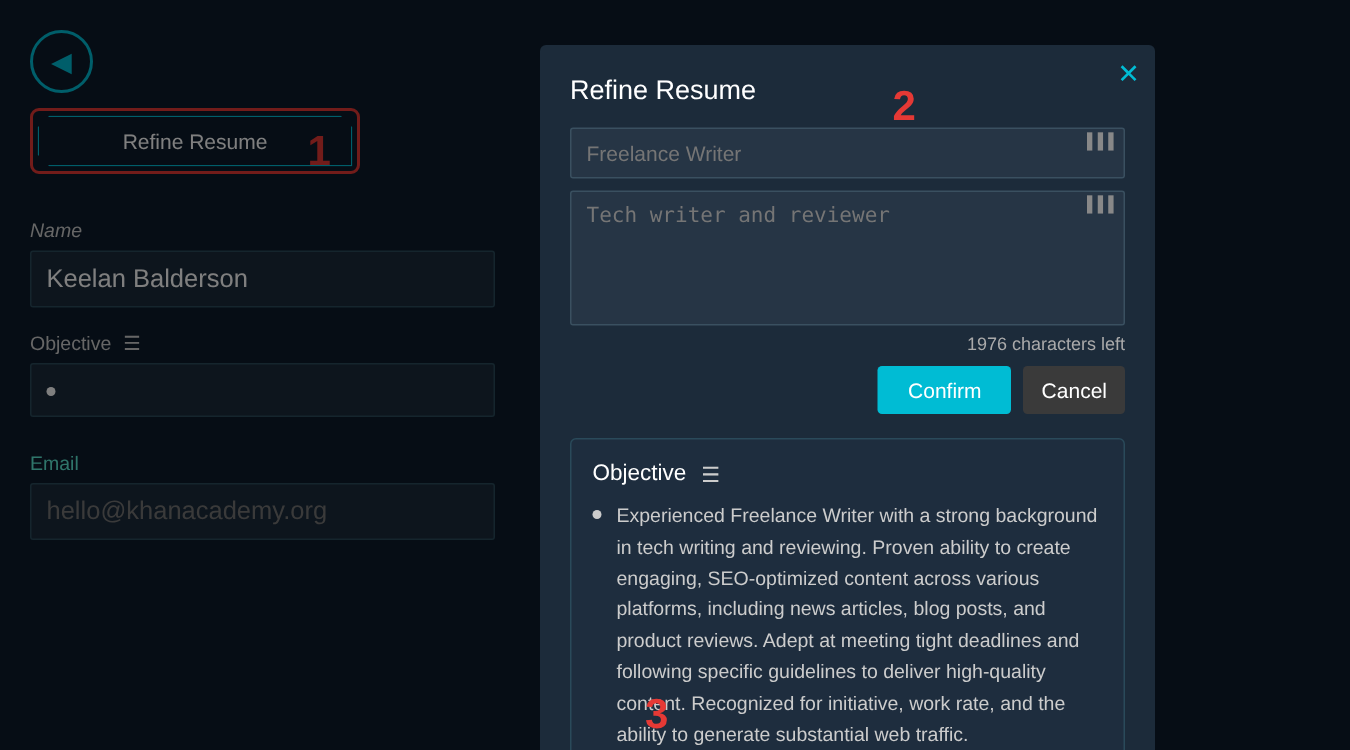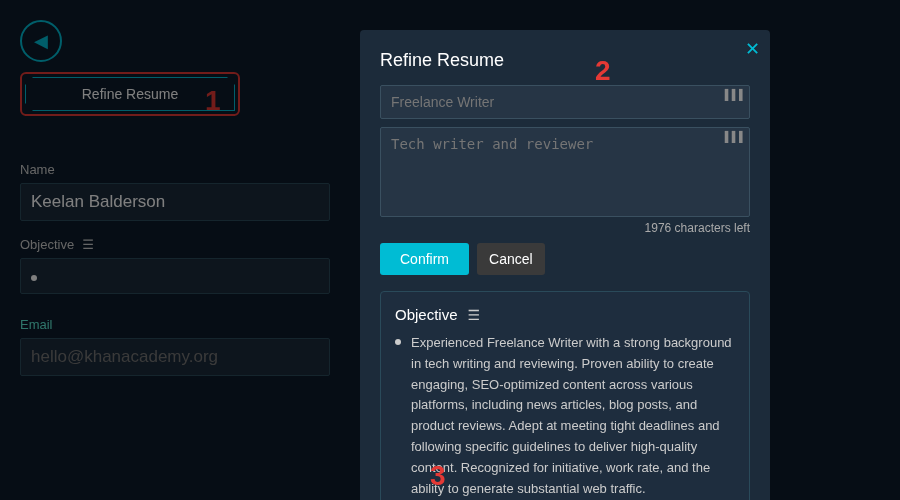--- a/index.html
+++ b/index.html
@@ -60,21 +60,21 @@
       color: #e53935;
       font-size: 28px;
       font-weight: bold;
     }
     .num-1 { top: 85px; left: 205px; }
 
     .section-label {
       font-size: 13px;
       color: #ccc;
       margin-bottom: 6px;
-      margin-top: 16px;
+      font-style: italic;
     }
 
     .text-input {
       width: 310px;
       background: #1a2a3a;
       border: 1px solid #2a4a5a;
       color: #fff;
       padding: 8px 10px;
       font-size: 17px;
       border-radius: 2px;
@@ -169,21 +169,21 @@
     }
 
     .chars-left {
       text-align: right;
       font-size: 12px;
       color: #aaa;
       margin-bottom: 8px;
     }
 
     .modal-actions {
-      display: flex; gap: 8px;
+      display: flex; justify-content: flex-end; gap: 8px;
       margin-bottom: 16px;
     }
 
     .confirm-btn {
       background: #00bcd4;
       color: #fff;
       border: none;
       padding: 8px 20px;
       font-size: 14px;
       border-radius: 3px;

